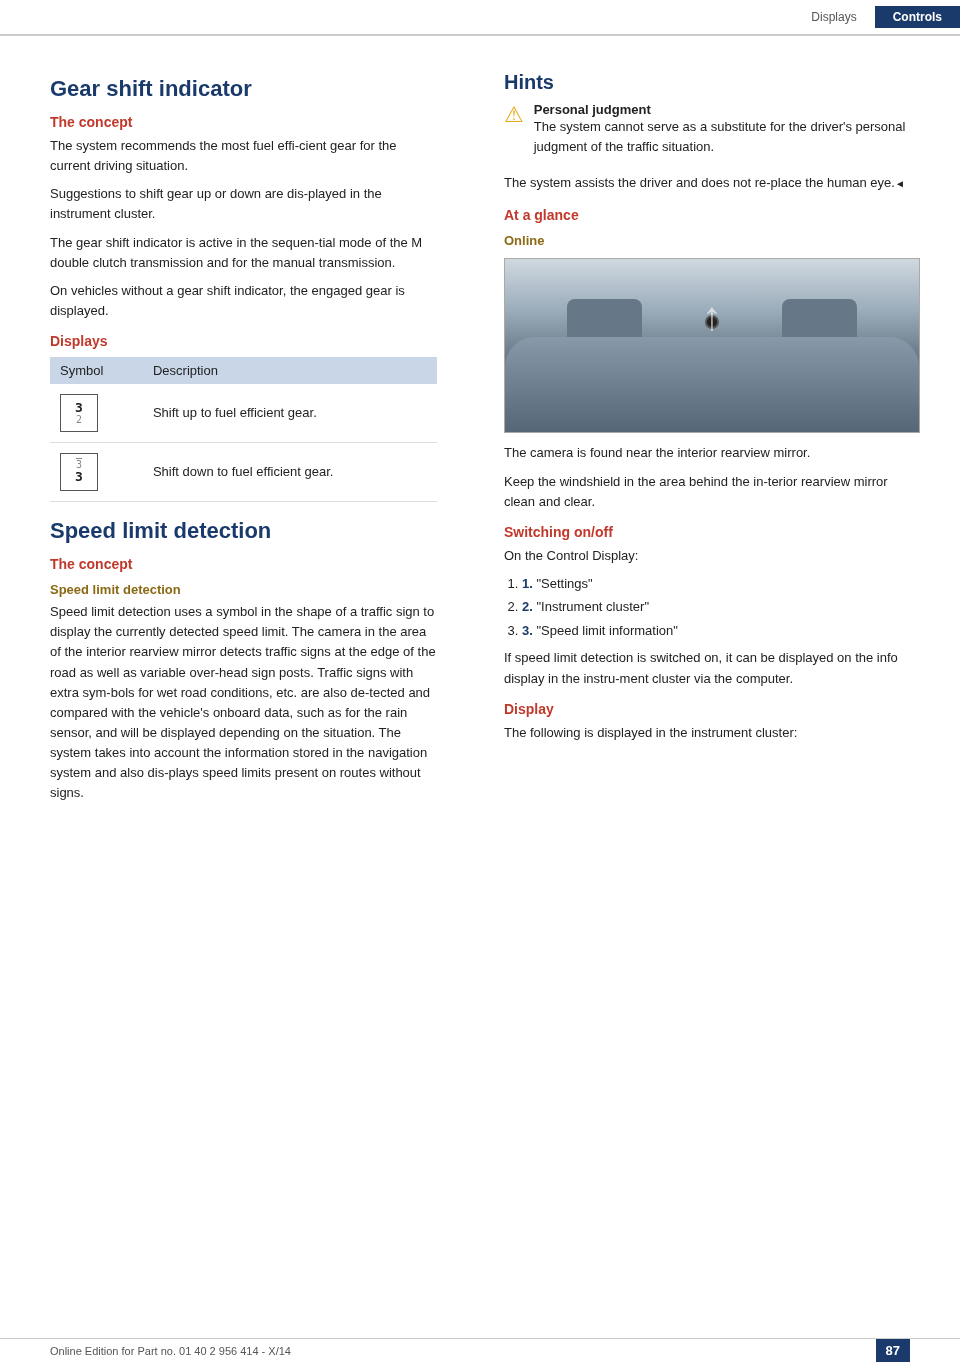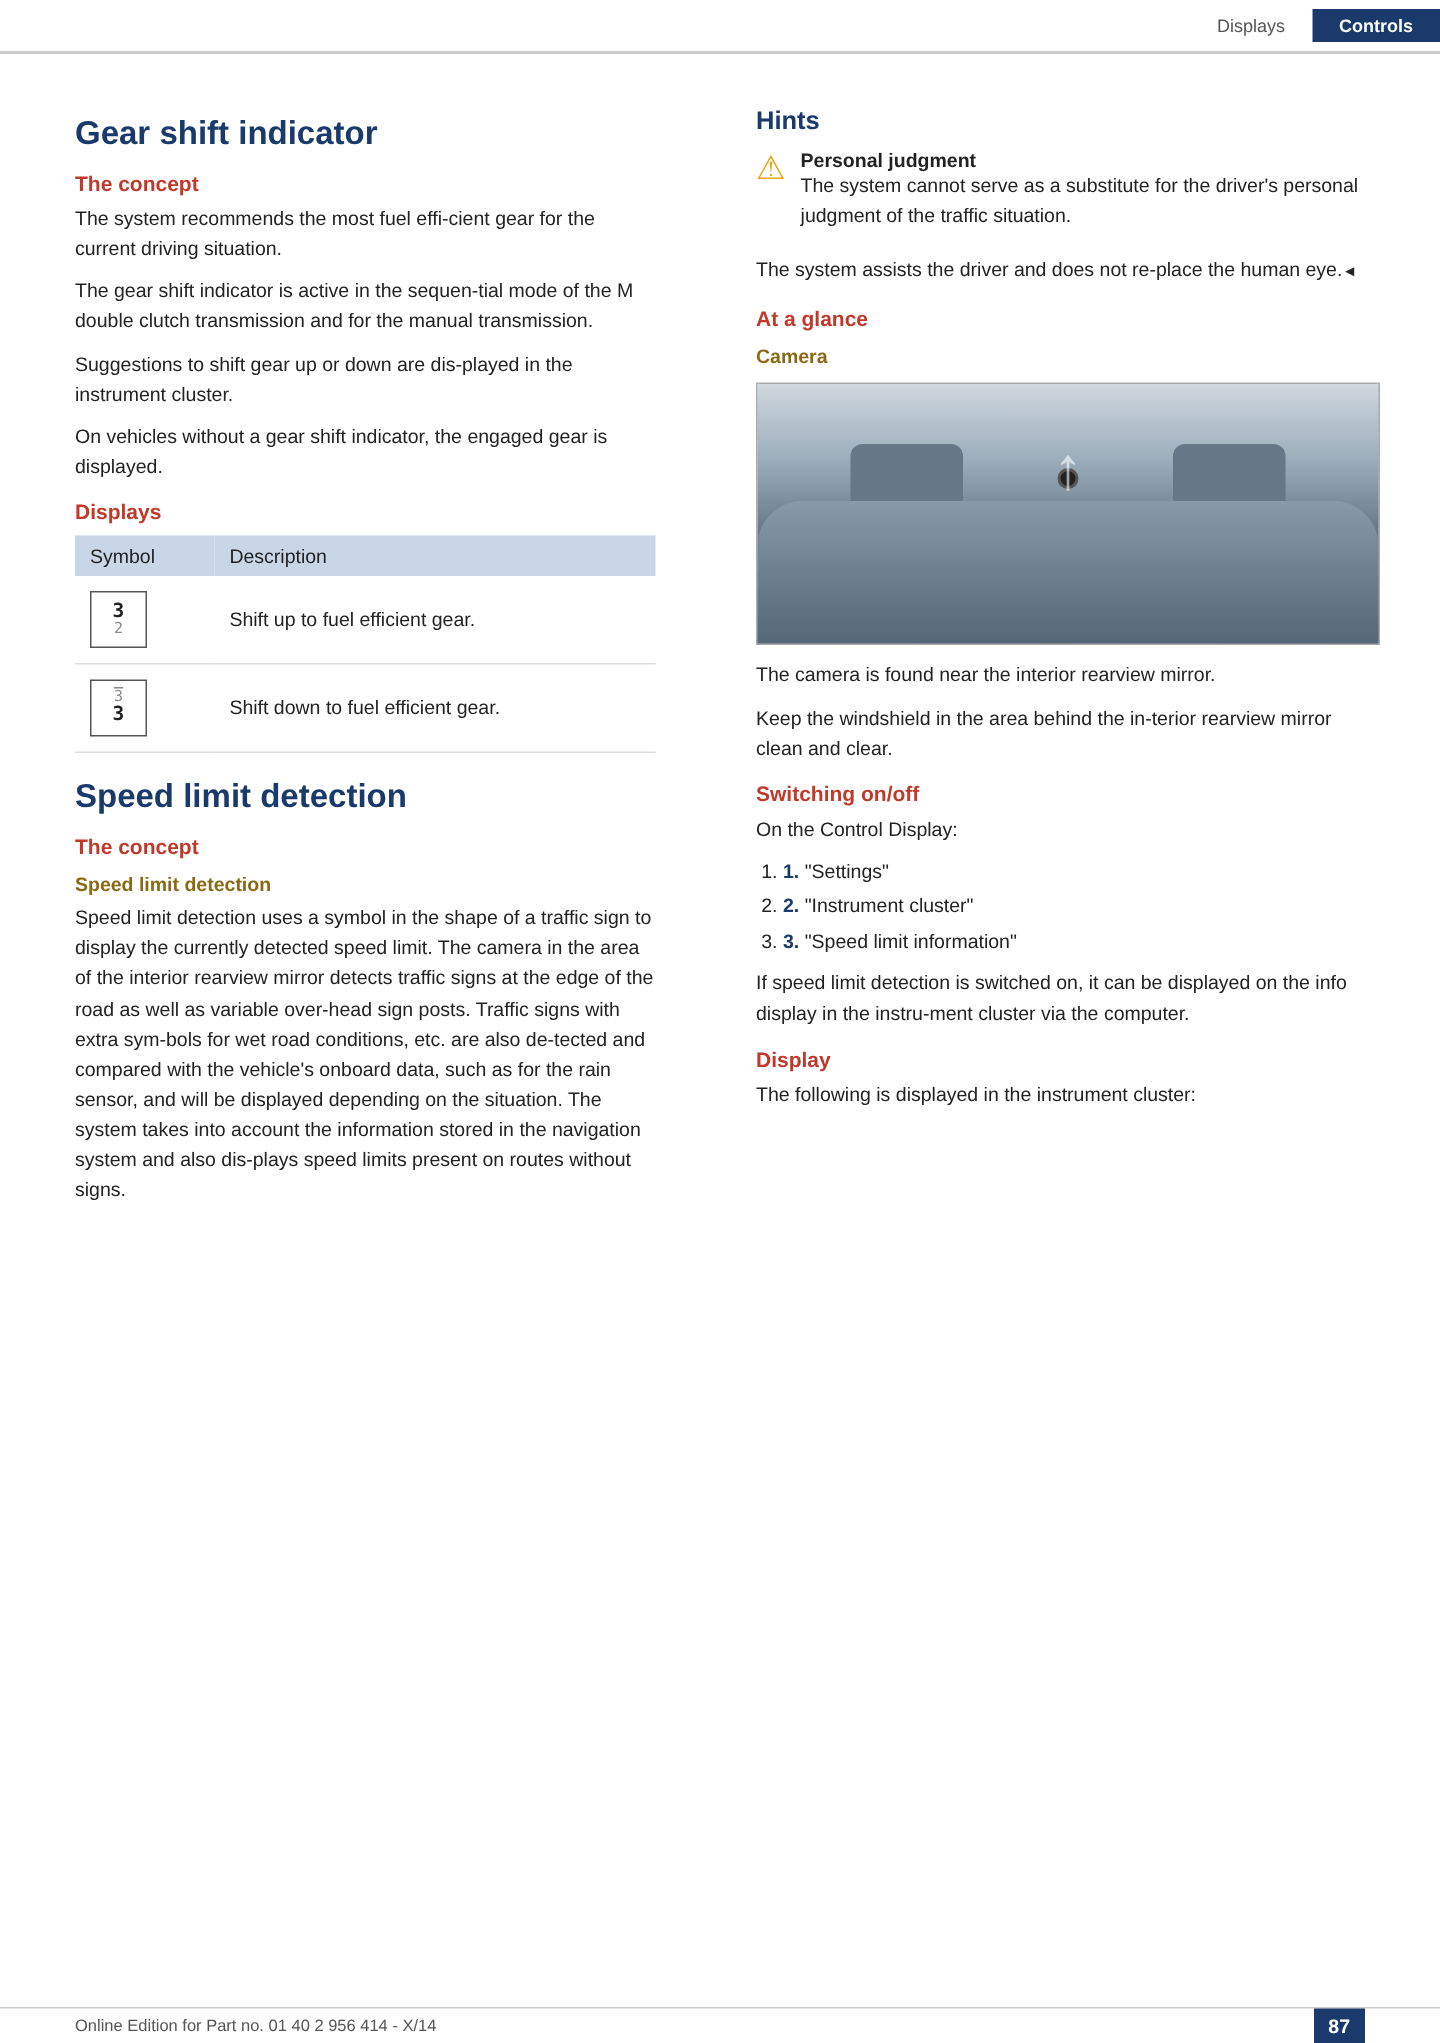--- a/index.html
+++ b/index.html
@@ -132,21 +132,21 @@
       align-items: center;
       justify-content: center;
     }
 
     
     .hints-section {
       margin-top: 5px;
       margin-bottom: 14px;
     }
     .hints-title {
-      font-size: 17px;
+      font-size: 20px;
       font-weight: bold;
       color: #1a3a6b;
       margin-bottom: 8px;
     }
     .hint-row {
       display: flex;
       align-items: flex-start;
       gap: 10px;
       margin-bottom: 8px;
     }
@@ -281,22 +281,22 @@
 
 <div class="main-content">
 
   <div class="left-col">
 
     <h1 class="section-title">Gear shift indicator</h1>
 
     <div class="subsection-title">The concept</div>
 
     <p class="body-text">The system recommends the most fuel effi-cient gear for the current driving situation.</p>
+    <p class="body-text">Suggestions to shift gear up or down are dis-played in the instrument cluster.</p>
     <p class="body-text">The gear shift indicator is active in the sequen-tial mode of the M double clutch transmission and for the manual transmission.</p>
-    <p class="body-text">Suggestions to shift gear up or down are dis-played in the instrument cluster.</p>
     <p class="body-text">On vehicles without a gear shift indicator, the engaged gear is displayed.</p>
 
     <div class="subsection-title">Displays</div>
 
     <table class="display-table">
       <thead>
         <tr>
           <th>Symbol</th>
           <th>Description</th>
         </tr>
@@ -343,21 +343,21 @@
           <div class="hint-bold">Personal judgment</div>
           <p class="body-text">The system cannot serve as a substitute for the driver's personal judgment of the traffic situation.</p>
         </div>
       </div>
       <p class="body-text">
         <span>The system assists the driver and does not re-place the human eye.</span><span class="triangle-marker">◄</span>
       </p>
     </div>
 
     <div class="subsection-title">At a glance</div>
-    <div class="sub2-title">Camera</div>
+    <div class="sub2-title">Online</div>
 
     <div class="camera-image">
       <div class="car-bg">
         <div class="car-seats"></div>
         <div class="car-headrest-left"></div>
         <div class="car-headrest-right"></div>
         <div class="camera-dot"></div>
         <div class="arrow-up-img">↑</div>
       </div>
     </div>

